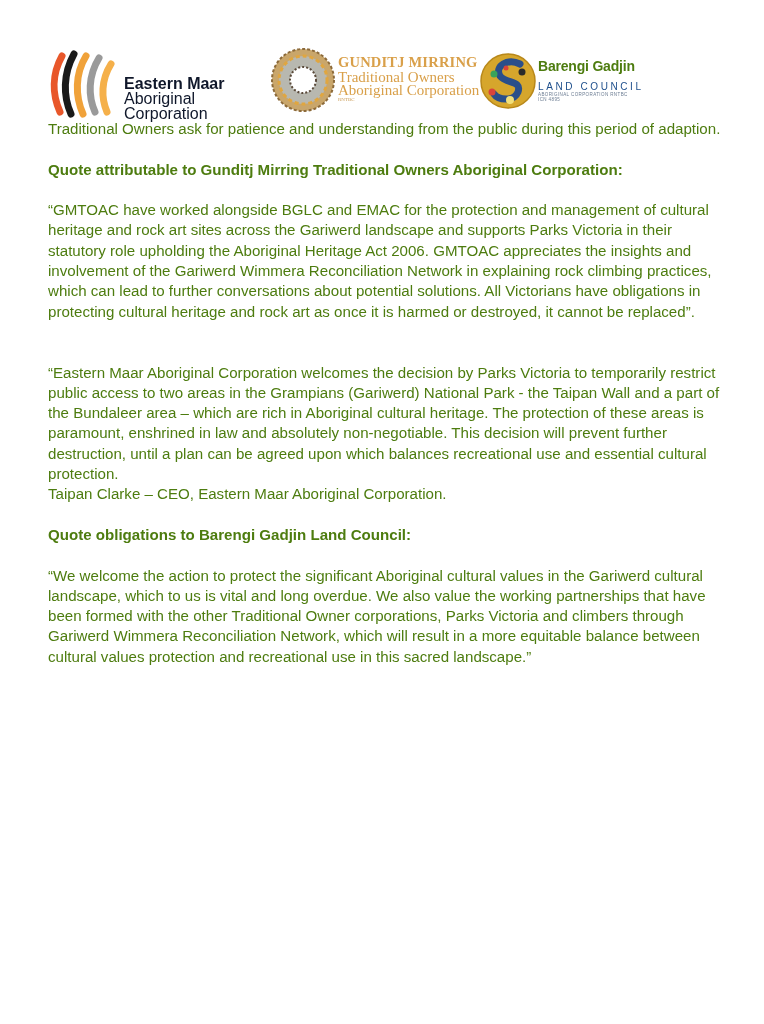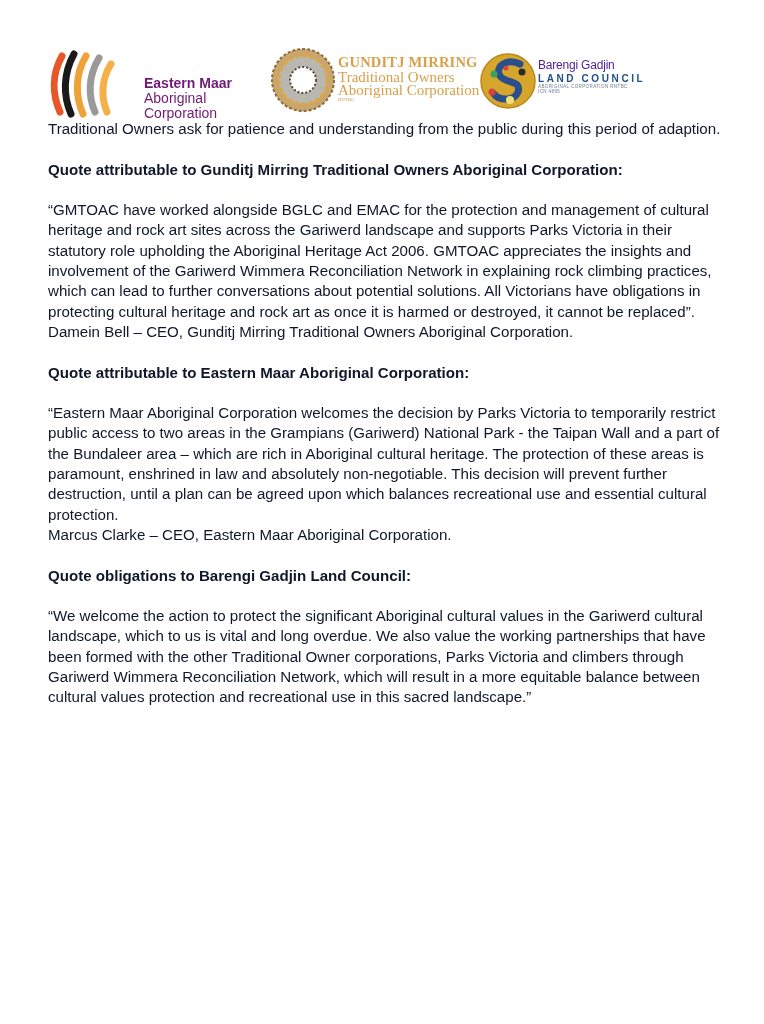--- a/index.html
+++ b/index.html
@@ -3,32 +3,32 @@
 <meta charset="utf-8">
 <style>
   html, body { margin: 0; padding: 0; background: #ffffff; }
   body { width: 764px; height: 1024px; position: relative; overflow: hidden;
          font-family: "Liberation Sans", "DejaVu Sans", sans-serif; color: #111; }
   .logos { position: absolute; top: 44px; left: 46px; width: 650px; height: 76px; }
   .logo { position: absolute; top: 0; height: 76px; }
   .emac { left: 0; width: 215px; }
   .gmtoac { left: 224px; width: 210px; }
   .bglc { left: 434px; width: 220px; }
-  .emac .txt { position: absolute; left: 78px; top: 32px; font-size: 14px; line-height: 15px; color: #701a75; margin-left: 20px; }
+  .emac .txt { position: absolute; left: 78px; top: 32px; font-size: 16px; line-height: 15px; color: #0f172a; }
   .emac .txt .l1 { font-weight: bold; }
   .gmtoac .txt { position: absolute; left: 68px; top: 10px; color: #d9a04a; font-family: Liberation Serif, serif; }
   .gmtoac .t1 { font-size: 14.5px; font-weight: bold; letter-spacing: 0.2px; }
   .gmtoac .t2 { font-size: 15px; line-height: 13px; }
   .gmtoac .t3 { font-size: 5px; color: #c99a55; }
   .bglc .txt { position: absolute; left: 58px; top: 14px; }
-  .bglc .b1 { font-size: 12px; font-weight: normal; color: #4c1d95; letter-spacing: -0.2px; }
-  .bglc .b2 { font-size: 10px; font-weight: bold; color: #1e4f8c; letter-spacing: 2.6px; margin-top: 1px; }
+  .bglc .b1 { font-size: 14px; font-weight: bold; color: #4d7c0f; letter-spacing: -0.2px; }
+  .bglc .b2 { font-size: 10px; font-weight: normal; color: #1e4f8c; letter-spacing: 2.6px; margin-top: 7px; }
   .bglc .b3 { font-size: 4.5px; color: #6a7b91; letter-spacing: 0.4px; }
   .doc { position: absolute; left: 48px; top: 119px; width: 680px;
-         font-size: 15.1px; line-height: 20.3px; color: #0f172a; }
+         font-size: 15.1px; line-height: 20.3px; color: #4d7c0f; }
   .doc p { margin: 0; }
   .doc .gap { height: 20.3px; }
   .doc .h { font-weight: bold; }
 </style>
 </head>
 <body>
 
 <div class="logos">
   <div class="logo emac">
     <svg width="80" height="76" viewBox="0 0 80 76">
@@ -79,25 +79,23 @@
   </div>
 </div>
 
 <div class="doc">
   <p>Traditional Owners ask for patience and understanding from the public during this period of adaption.</p>
   <div class="gap"></div>
 
   <p class="h">Quote attributable to Gunditj Mirring Traditional Owners Aboriginal Corporation:</p>
   <div class="gap"></div>
   <p>“GMTOAC have worked alongside BGLC and EMAC for the protection and management of cultural heritage and rock art sites across the Gariwerd landscape and supports Parks Victoria in their statutory role upholding the Aboriginal Heritage Act 2006.  GMTOAC appreciates the insights and involvement of the Gariwerd Wimmera Reconciliation Network in explaining rock climbing practices, which can lead to further conversations about potential solutions.  All Victorians have obligations in protecting cultural heritage and rock art as once it is harmed or destroyed, it cannot be replaced”.</p>
-  <p>Damein Bell – CEO, Gunditj Mirring Traditional Owners Aboriginal Corporation.</p>
   <div class="gap"></div>
 
-  <p class="h">Quote attributable to Eastern Maar Aboriginal Corporation:</p>
   <div class="gap"></div>
   <p>“Eastern Maar Aboriginal Corporation welcomes the decision by Parks Victoria to temporarily restrict public access to two areas in the Grampians (Gariwerd) National Park - the Taipan Wall and a part of the Bundaleer area – which are rich in Aboriginal cultural heritage. The protection of these areas is paramount, enshrined in law and absolutely non-negotiable. This decision will prevent further destruction, until a plan can be agreed upon which balances recreational use and essential cultural protection.</p>
-  <p>Marcus Clarke – CEO, Eastern Maar Aboriginal Corporation.</p>
+  <p>Taipan Clarke – CEO, Eastern Maar Aboriginal Corporation.</p>
   <div class="gap"></div>
 
   <p class="h">Quote obligations to Barengi Gadjin Land Council:</p>
   <div class="gap"></div>
   <p>“We welcome the action to protect the significant Aboriginal cultural values in the Gariwerd cultural landscape, which to us is vital and long overdue. We also value the working partnerships that have been formed with the other Traditional Owner corporations, Parks Victoria and climbers through Gariwerd Wimmera Reconciliation Network, which will result in a more equitable balance between cultural values protection and recreational use in this sacred landscape.”</p>
 </div>
 
 </body></html>

